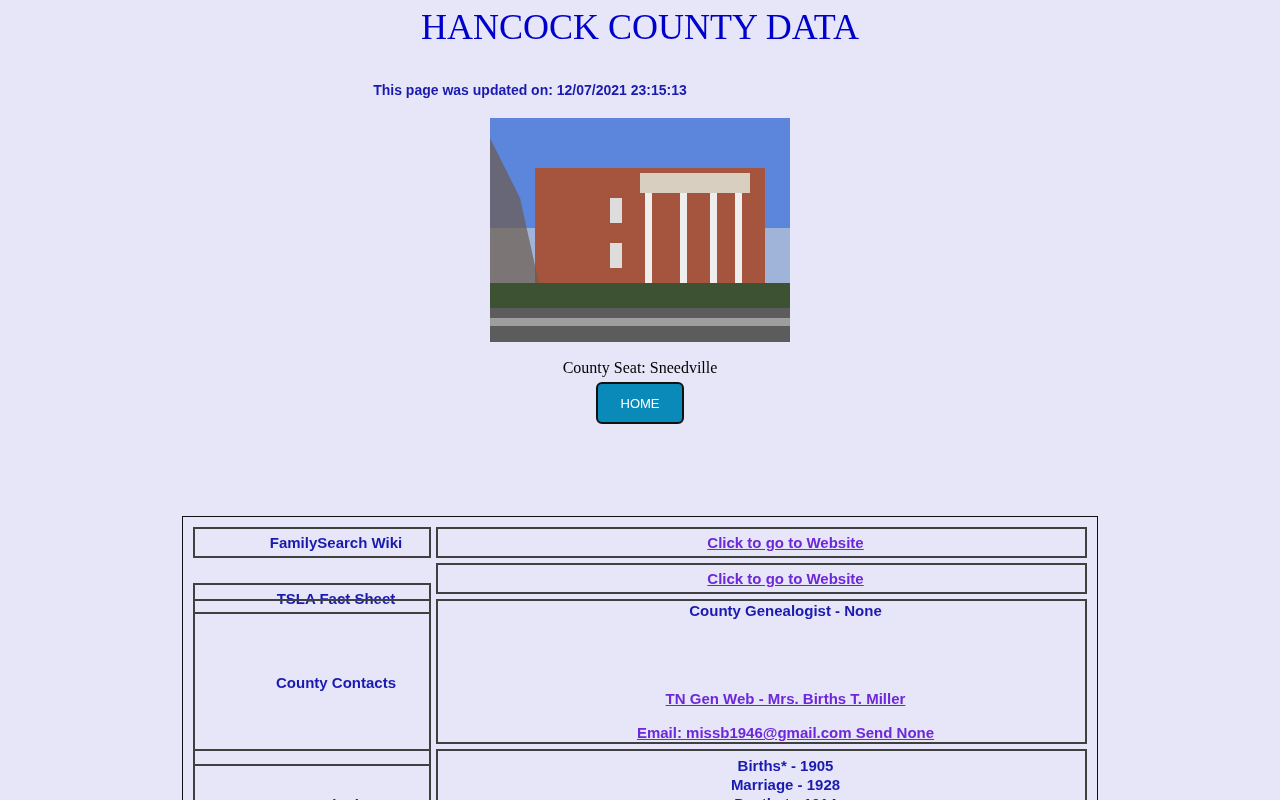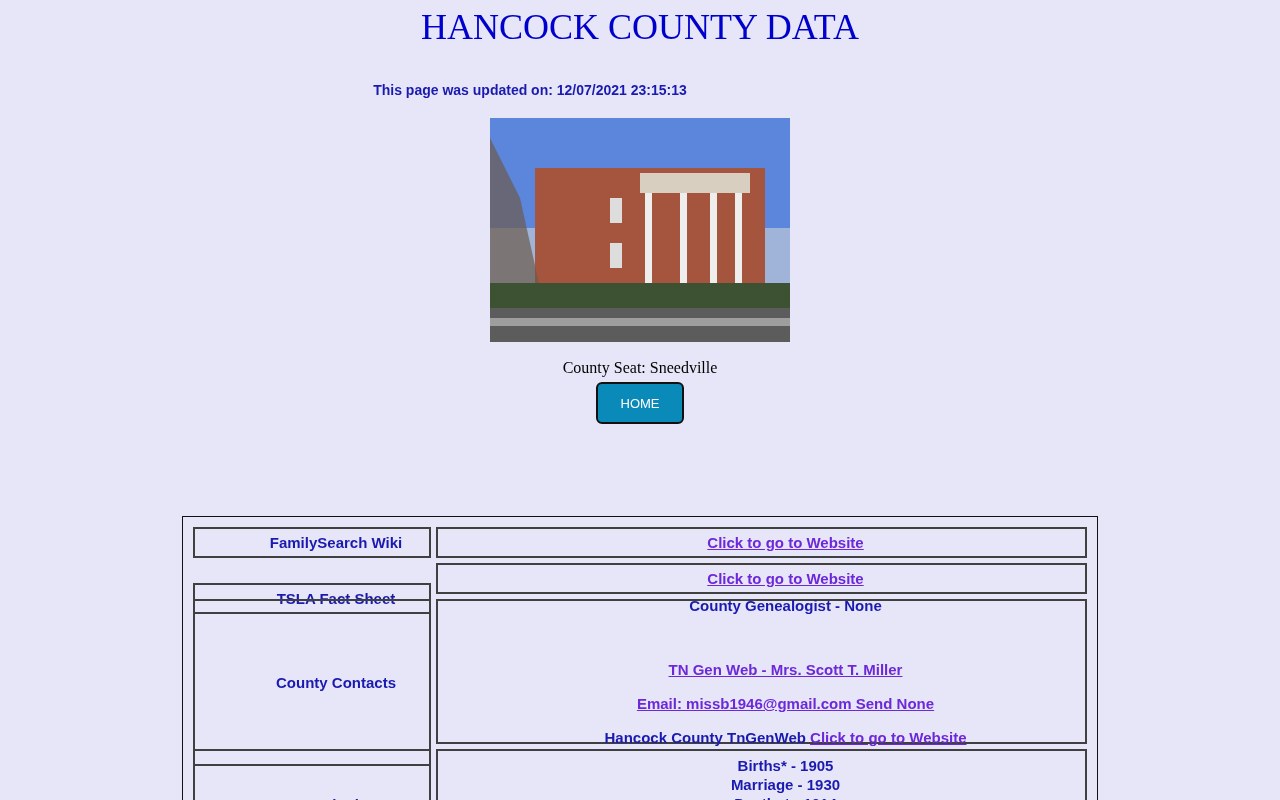--- a/index.html
+++ b/index.html
@@ -95,26 +95,25 @@
     <span class="link">Click to go to Website</span>
   </div>
 
   <div class="cell" style="left:10px; top:82px; width:238px; height:167px;">
     <span>County Contacts</span>
   </div>
   <div class="cell" style="left:253px; top:82px; width:651px; height:145px;gap:15px;">
     <span>County Genealogist - None</span>
     <div class="gap"></div>
     <div class="gap"></div>
-    <span class="link">TN Gen Web - Mrs. Scott T. Miller</span>
+    <span class="link">TN Gen Web - Mrs. Births T. Miller</span>
     <span class="link">Email: missb1946@gmail.com Send None</span>
-    <span><span>Hancock County TnGenWeb </span><span class="link">Click to go to Website</span></span>
   </div>
 
   <div class="cell" style="left:10px; top:232px; width:238px; height:110px;">
     <span>Known Beginning Dates</span>
   </div>
   <div class="cell" style="left:253px; top:232px; width:651px; height:110px; justify-content:flex-start; padding-top:5px;">
     <span>Births* - 1905</span>
-    <span>Marriage - 1930</span>
+    <span>Marriage - 1928</span>
     <span>Deaths* - 1914</span>
   </div>
 </div>
 
 </body></html>

